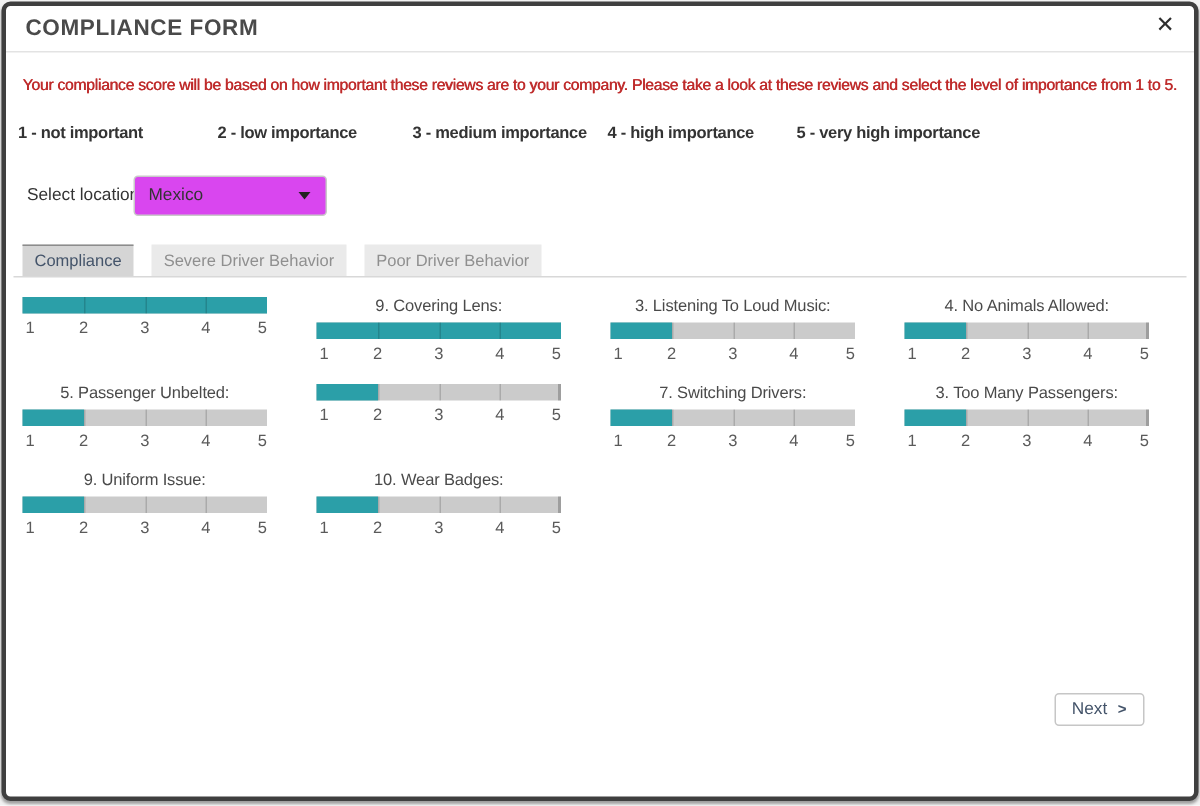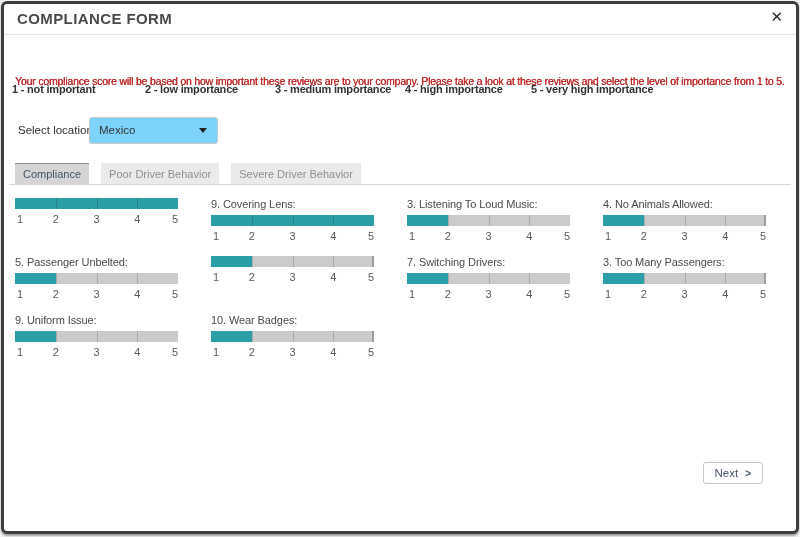--- a/index.html
+++ b/index.html
@@ -6,42 +6,42 @@
   body{
     width:800px;height:537px;position:relative;overflow:hidden;
     background:#f2f2f2;
     font-family:"Liberation Sans", sans-serif;
     -webkit-font-smoothing:antialiased;
   }
   .dialog{
     position:absolute;left:1px;top:1px;right:1px;bottom:3px;
     background:#fff;border:3px solid #3f3f3f;border-radius:6px;
     box-shadow:0 2px 2px rgba(0,0,0,.35);
+    text-align:center;
   }
   
   .header{position:absolute;left:0;right:0;top:0;height:30px;border-bottom:1px solid #e3e3e3;}
   .title{position:absolute;left:13px;top:6px;font-size:15px;font-weight:700;letter-spacing:.4px;color:#4a4a4a;}
   .close{position:absolute;right:13px;top:4px;font-size:15px;color:#2e2e2e;cursor:pointer;line-height:18px;}
   
   .note{
     color:#bf2c2c;font-size:10.5px;letter-spacing:-.2px;white-space:nowrap;
     text-shadow:.35px 0 currentColor; 
-    margin-top:24px;
   }
   .intro{position:absolute;left:11px;top:47px;}
   .footer-note{position:absolute;left:11px;top:438px;}
   
   .scale-row{position:absolute;left:0;right:0;top:79px;height:15px;font-size:11px;font-weight:700;letter-spacing:-.2px;color:#333;}
   .scale-row span{position:absolute;white-space:nowrap;}
   .sl0{left:8px}.sl1{left:141px}.sl2{left:271px}.sl3{left:401px}.sl4{left:527px}
   
   .loc-label{position:absolute;left:14px;top:120px;font-size:11.5px;color:#333;}
   .loc-select{
     position:absolute;left:85px;top:113px;width:127px;height:25px;
-    border:1px solid #c9c9c9;border-radius:3px;background:#7dd3fc;cursor:pointer;
+    border:1px solid #c9c9c9;border-radius:3px;background:#d946ef;cursor:pointer;
   }
   .loc-value{position:absolute;left:9px;top:0;line-height:25px;font-size:11.5px;color:#333;}
   .loc-arrow{
     position:absolute;right:10px;top:10px;width:0;height:0;
     border-left:4px solid transparent;border-right:4px solid transparent;border-top:5px solid #222;
   }
   
   .tabs{position:absolute;left:11px;top:159px;height:21px;display:flex;gap:12px;}
   .tab{
     height:21px;padding:0 8px;display:flex;align-items:center;
@@ -97,22 +97,22 @@
   </div>
 
   <div class="loc-label">Select location:</div>
   <div class="loc-select">
     <span class="loc-value">Mexico</span>
     <span class="loc-arrow"></span>
   </div>
 
   <div class="tabs">
     <div class="tab active">Compliance</div>
+    <div class="tab">Severe Driver Behavior</div>
     <div class="tab">Poor Driver Behavior</div>
-    <div class="tab">Severe Driver Behavior</div>
   </div>
   <div class="tabs-divider"></div>
 
   <div class="grid">
 
     <div class="s-item">
       <div class="s-bar">
         <div class="s-fill" style="width: 100%;"></div>
         <i class="bt b25"></i>
           <i class="bt b50"></i>

